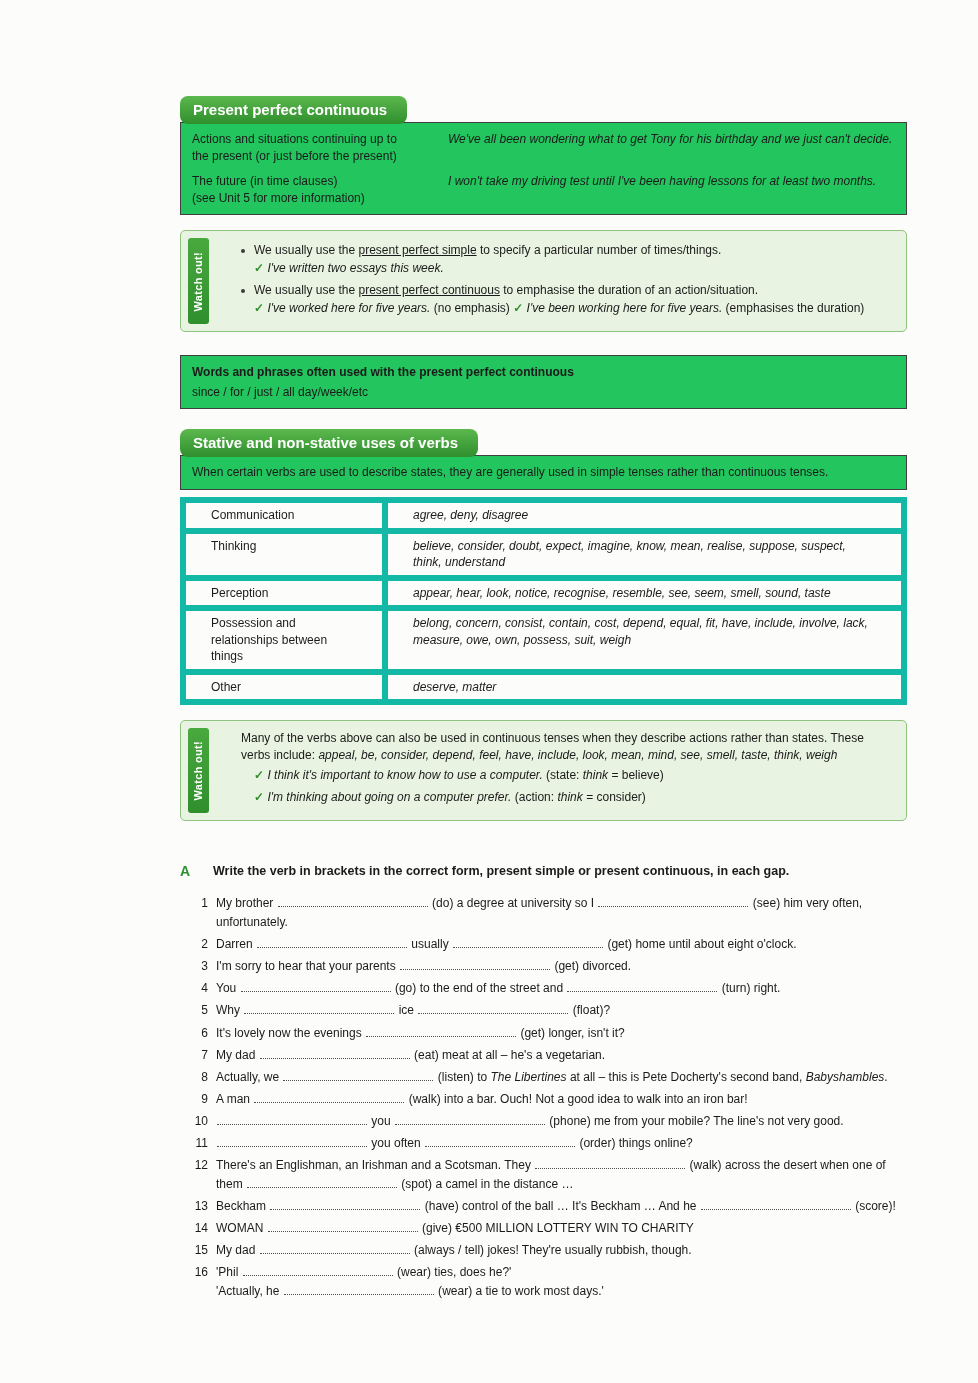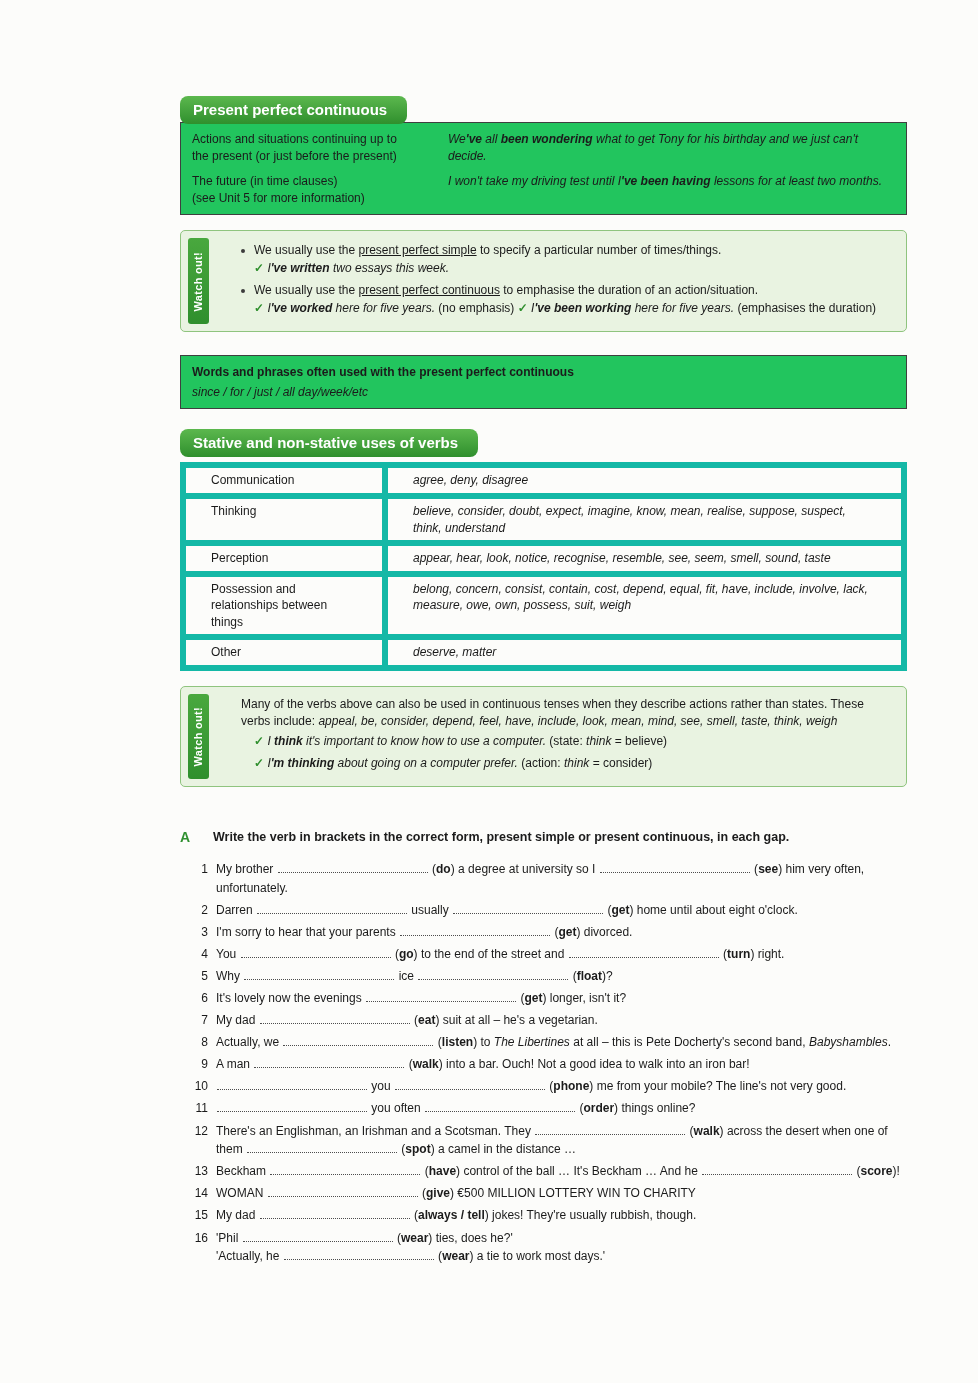--- a/index.html
+++ b/index.html
@@ -42,21 +42,21 @@
     color:#fff;font-weight:700;font-size:11px;white-space:nowrap;letter-spacing:.3px;
   }
   .wo-point{display:flex;gap:9px;align-items:flex-start;margin-top:2px}
   .bullet{flex:none;width:4px;height:4px;border-radius:50%;background:#3c3c3c;margin-top:7px}
   .wo-example{margin-left:13px;margin-top:1px;margin-bottom:5px}
   .wo-text{margin-bottom:3px}
 
   
   .words-box{margin-top:23px}
   .wp-title{font-weight:700}
-  .wp-line{font-style:italic;margin-top:3px}
+  .wp-line{margin-top:3px}
 
   
   .section-stative{margin-top:20px}
   .stative-table{width:100%;border-collapse:collapse;margin-top:7px;font-size:12px}
   .stative-table td{border:6px solid #14b8a6;padding:4px 25px;vertical-align:top;line-height:1.38}
   .stative-table td.cat{width:146px}
   .stative-table td.verbs{font-style:italic}
 
   
   .exercise{margin-top:42px}
@@ -64,21 +64,21 @@
   .ex-label{color:#2f9030;font-weight:700;font-size:14px}
   .ex-instruction{font-weight:700;font-size:12.5px;padding-top:1px}
   .ex-items{margin-top:15px;padding-left:4px}
   .ex-item{
     display:grid;grid-template-columns:24px 1fr;column-gap:8px;
     margin-bottom:3.5px;font-size:12px;line-height:1.55;
   }
   .ex-num{text-align:right}
 
   
-  .b{font-weight:700}
+  .b{font-weight:400}
   .i{font-style:italic}
   .u{text-decoration:underline}
   .ck{color:#2f8f2d;font-weight:700}
   .gap{
     display:inline-block;height:12px;margin:0 1px;
     border-bottom:1.6px dotted #4d4d4d;vertical-align:baseline;
   }
 </style>
 </head>
 <body>
@@ -119,20 +119,21 @@
 
   <div class="gbox words-box">
     <div class="wp-title">Words and phrases often used with the present perfect continuous</div>
     <div class="wp-line">since / for / just / all day/week/etc</div>
   </div>
 
   <section class="section-stative">
     <div class="banner">
       <span>Stative and non-stative uses of verbs</span>
     </div>
+    <div class="gbox intro-box">When certain verbs are used to describe states, they are generally used in simple tenses rather than continuous tenses.</div>
     <table class="stative-table">
       <tbody>
         <tr>
           <td class="cat">Communication</td>
           <td class="verbs">agree, deny, disagree</td>
         </tr>
         <tr>
           <td class="cat">Thinking</td>
           <td class="verbs">believe, consider, doubt, expect, imagine, know, mean, realise, suppose, suspect, think, understand</td>
         </tr>
@@ -188,21 +189,21 @@
       <div class="ex-item">
         <span class="ex-num">5</span>
         <div class="ex-text"><span>Why </span><span class="gap" style="width: 150px;"></span><span> ice </span><span class="gap" style="width: 150px;"></span><span> (</span><span class="b">float</span><span>)?</span></div>
       </div>
       <div class="ex-item">
         <span class="ex-num">6</span>
         <div class="ex-text"><span>It's lovely now the evenings </span><span class="gap" style="width: 150px;"></span><span> (</span><span class="b">get</span><span>) longer, isn't it?</span></div>
       </div>
       <div class="ex-item">
         <span class="ex-num">7</span>
-        <div class="ex-text"><span>My dad </span><span class="gap" style="width: 150px;"></span><span> (</span><span class="b">eat</span><span>) suit at all – he's a vegetarian.</span></div>
+        <div class="ex-text"><span>My dad </span><span class="gap" style="width: 150px;"></span><span> (</span><span class="b">eat</span><span>) meat at all – he's a vegetarian.</span></div>
       </div>
       <div class="ex-item">
         <span class="ex-num">8</span>
         <div class="ex-text"><span>Actually, we </span><span class="gap" style="width: 150px;"></span><span> (</span><span class="b">listen</span><span>) to </span><span class="i">The Libertines</span><span> at all – this is Pete Docherty's second band, </span><span class="i">Babyshambles</span><span>.</span></div>
       </div>
       <div class="ex-item">
         <span class="ex-num">9</span>
         <div class="ex-text"><span>A man </span><span class="gap" style="width: 150px;"></span><span> (</span><span class="b">walk</span><span>) into a bar. Ouch! Not a good idea to walk into an iron bar!</span></div>
       </div>
       <div class="ex-item">

